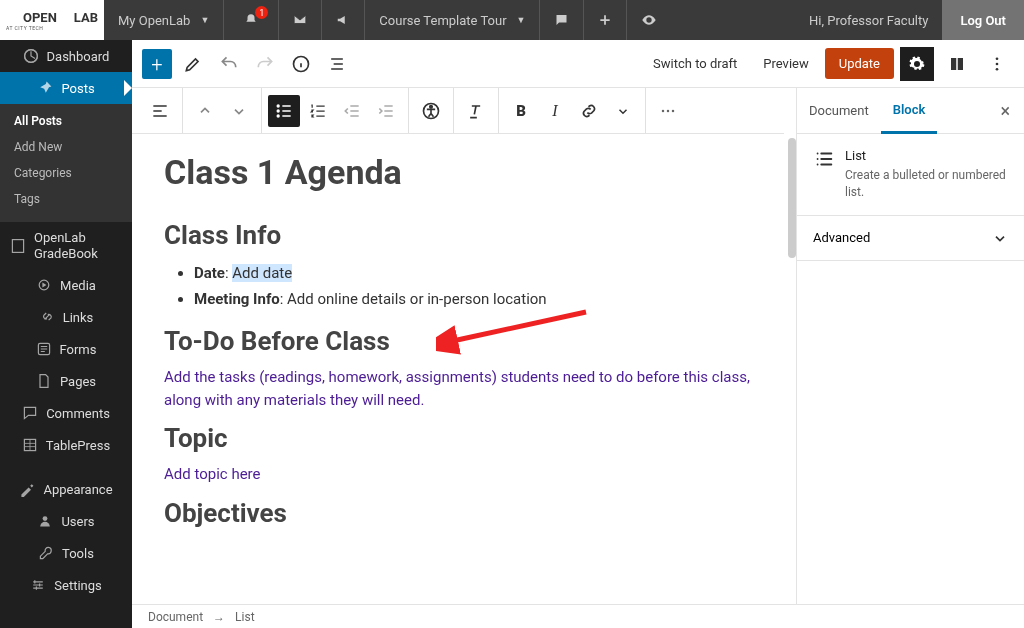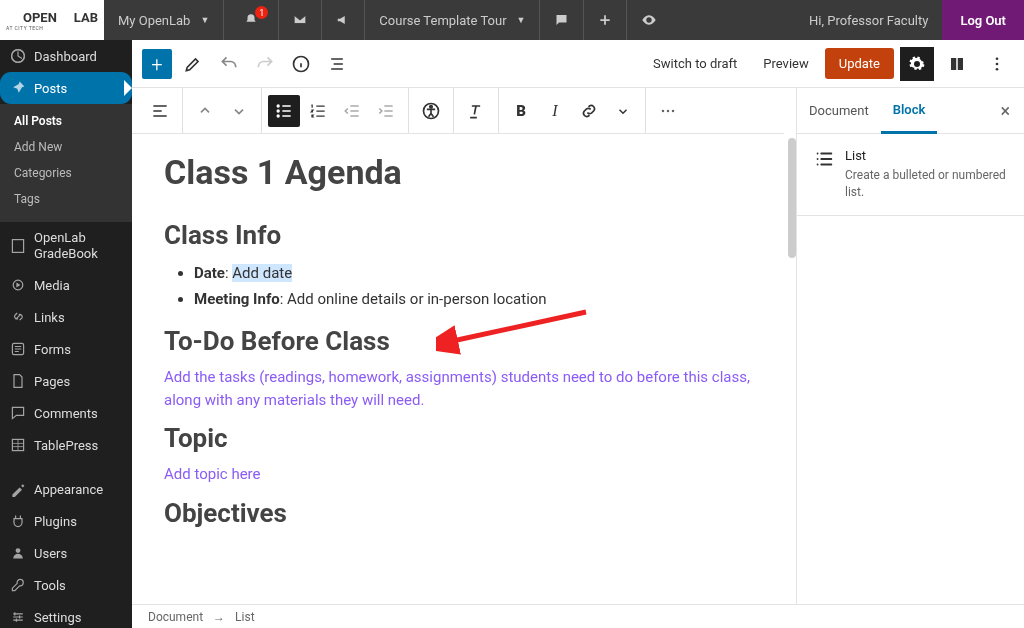--- a/index.html
+++ b/index.html
@@ -6,31 +6,31 @@
     body { width: 1024px; height: 628px; overflow: hidden; background: #fff; }
 
     
     .admin-bar { height: 40px; background: #3a3a3a; display: flex; align-items: stretch; color: #ccc; font-size: 13px; }
     .admin-bar .logo-box { width: 104px; background: #fff; display: flex; align-items: center; justify-content: center; padding: 0 8px; }
     .admin-bar .logo-text { font-weight: 700; font-size: 13px; color: #333; margin-left: 17px; }
     .admin-bar .logo-sub { font-size: 5px; color: #555; letter-spacing: 0.5px; }
     .admin-bar .item { display: flex; align-items: center; padding: 0 14px; border-right: 1px solid #555; cursor: pointer; position: relative; }
     .admin-bar .item.no-border { border-right: none; }
     .admin-bar .spacer { flex: 1; }
-    .admin-bar .logout { background: #701a75; color: #fff; font-weight: 600; padding: 0 18px; display:flex; align-items:center; }
+    .admin-bar .logout { background: #737373; color: #fff; font-weight: 600; padding: 0 18px; display:flex; align-items:center; }
     .admin-bar .badge { position: absolute; top: 6px; right: 10px; background: #e21; color:#fff; font-size:9px; width:13px; height:13px; border-radius:50%; display:flex; align-items:center; justify-content:center; }
     .caret { margin-left: 10px; font-size: 9px; }
 
     
     .main-wrap { display: flex; height: 588px; }
 
     
     .sidebar { width: 132px; background: #1f1f1f; color: #ddd; font-size: 13px; overflow: hidden; }
-    .sidebar .nav-item { display: flex; align-items: center; padding: 8px 10px; gap: 8px; cursor: pointer; }
-    .sidebar .nav-item.active { background: #0073aa; color: #fff; position: relative; border-radius: 11px; }
+    .sidebar .nav-item { display: flex; align-items: center; padding: 8px 10px; gap: 8px; cursor: pointer; justify-content: center; }
+    .sidebar .nav-item.active { background: #0073aa; color: #fff; position: relative; }
     .sidebar .nav-item.active::after { content: ""; position: absolute; right: -8px; top: 50%; transform: translateY(-50%); border: 8px solid transparent; border-left-color: #fff; }
     .sidebar .sub-section { background: #333; padding: 4px 0 10px; }
     .sidebar .sub-item { padding: 6px 14px; font-size: 12px; color: #bbb; cursor: pointer; }
     .sidebar .sub-item.current { color: #fff; font-weight: 600; }
     .ico { width: 16px; height: 16px; display: inline-flex; align-items: center; justify-content: center; opacity: 0.7; }
     .ico svg { width: 16px; height: 16px; fill: currentColor; }
 
     
     .editor-col { flex: 1; display: flex; flex-direction: column; background: #fff; position: relative; }
 
@@ -50,21 +50,21 @@
     .block-toolbar .group { display:flex; align-items:center; border-right: 1px solid #e0e0e0; height: 100%; padding: 0 6px; gap: 2px; }
     .block-toolbar .bt-btn { width: 32px; height: 32px; display:flex; align-items:center; justify-content:center; cursor:pointer; color:#333; border-radius: 2px; }
     .block-toolbar .bt-btn.active { background:#1e1e1e; color:#fff; }
     .block-toolbar .group.no-border { border-right: none; }
 
     .content-area { flex:1; padding: 60px 30px 20px 32px; overflow-y: auto; position: relative; }
     .content-area h1 { font-size: 34px; font-weight: 700; color: #444; margin: 4px 0 28px; }
     .content-area h2 { font-size: 26px; font-weight: 700; color: #444; margin: 12px 0 10px; }
     .content-area ul { list-style: disc; padding-left: 30px; margin-bottom: 14px; }
     .content-area li { font-size: 15px; color: #333; padding: 4px 0; }
-    .content-area p { font-size: 15px; color: #8b5cf6; margin-bottom: 12px; line-height: 1.5; }
+    .content-area p { font-size: 15px; color: #4c1d95; margin-bottom: 12px; line-height: 1.5; }
     .highlight { background: #cfe6ff; text-align: right; }
     .scroll-indicator { position:absolute; right: 0; top: 50px; width:8px; height: 120px; background:#ccc; border-radius:4px; }
 
     
     .arrow-annotation { position: absolute; top: 266px; left: 304px; pointer-events: none; z-index: 50; }
 
     
     .settings-panel { width: 228px; border-left: 1px solid #e3e3e3; font-size: 13px; }
     .settings-tabs { display:flex; align-items:center; border-bottom: 1px solid #e3e3e3; height: 46px; }
     .settings-tab { padding: 0 12px; color:#555; cursor:pointer; height:100%; display:flex; align-items:center; }
@@ -225,28 +225,20 @@
         <span>TablePress</span>
       </div>
     <div style="height:12px;"></div>
     <div class="nav-item">
         <span class="ico">
           <svg viewBox="0 0 20 20">
             <path d="M3 17l9-9 3 3-9 9H3v-3zM14 6l2-2 2 2-2 2z" fill="currentColor"></path>
           </svg>
         </span>
         <span>Appearance</span>
-      </div>
-    <div class="nav-item">
-        <span class="ico">
-          <svg viewBox="0 0 20 20">
-            <path d="M7 3v4m6-4v4M5 7h10v5a5 5 0 01-10 0V7z" fill="none" stroke="currentColor" stroke-width="1.5"></path>
-          </svg>
-        </span>
-        <span>Plugins</span>
       </div>
     <div class="nav-item">
         <span class="ico">
           <svg viewBox="0 0 20 20">
             <circle cx="10" cy="7" r="3" fill="currentColor"></circle>
             <path d="M4 17a6 6 0 0112 0" fill="currentColor"></path>
           </svg>
         </span>
         <span>Users</span>
       </div>
@@ -438,20 +430,26 @@
         </div>
         <div class="block-desc">
           <span><svg width="22" height="22" viewBox="0 0 24 24" fill="none" stroke="#333" stroke-width="2">
                 <path d="M9 6h11M9 12h11M9 18h11M5 6h0M5 12h0M5 18h0" stroke-linecap="round"></path>
               </svg></span>
           <div>
             <div class="title">List</div>
             <div class="sub">Create a bulleted or numbered list.</div>
           </div>
         </div>
+        <div class="panel-row">
+          <span>Advanced</span>
+          <svg width="16" height="16" viewBox="0 0 24 24" fill="none" stroke="#333" stroke-width="2.5">
+              <path d="M6 10l6 6 6-6"></path>
+            </svg>
+        </div>
       </div>
     </div>
 
     <div class="footer-crumb">
       <span>Document</span>
       <span>→</span>
       <span>List</span>
     </div>
 
     <svg class="arrow-annotation" width="160" height="60">

